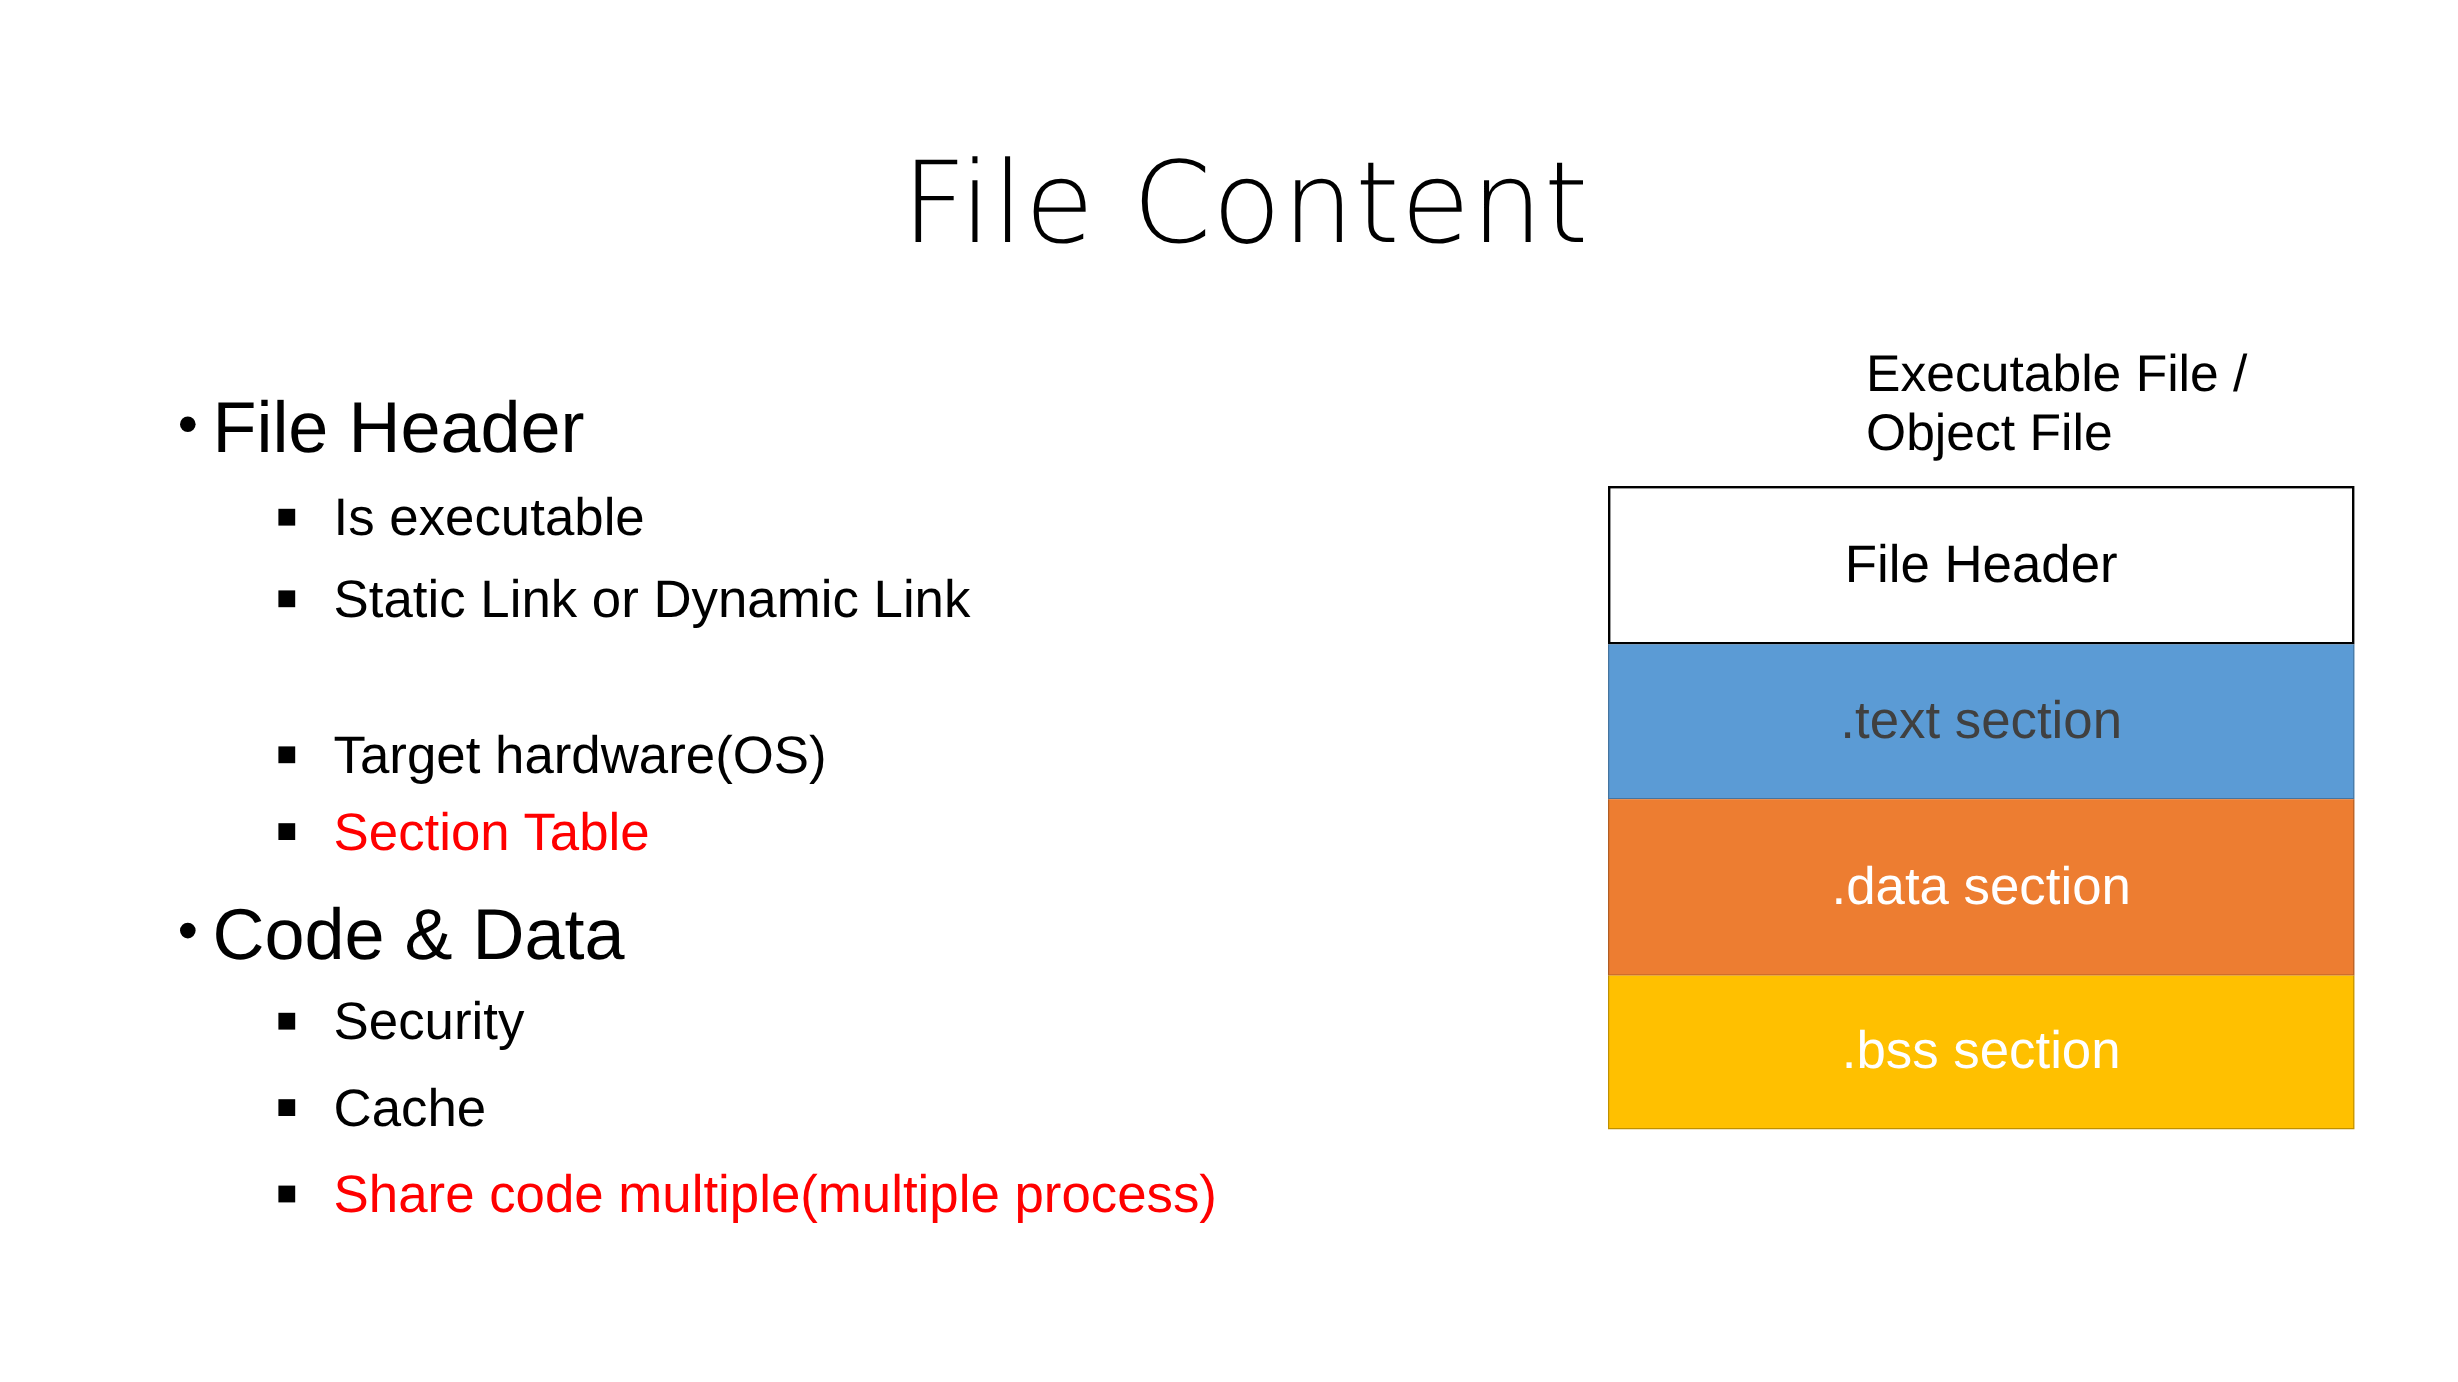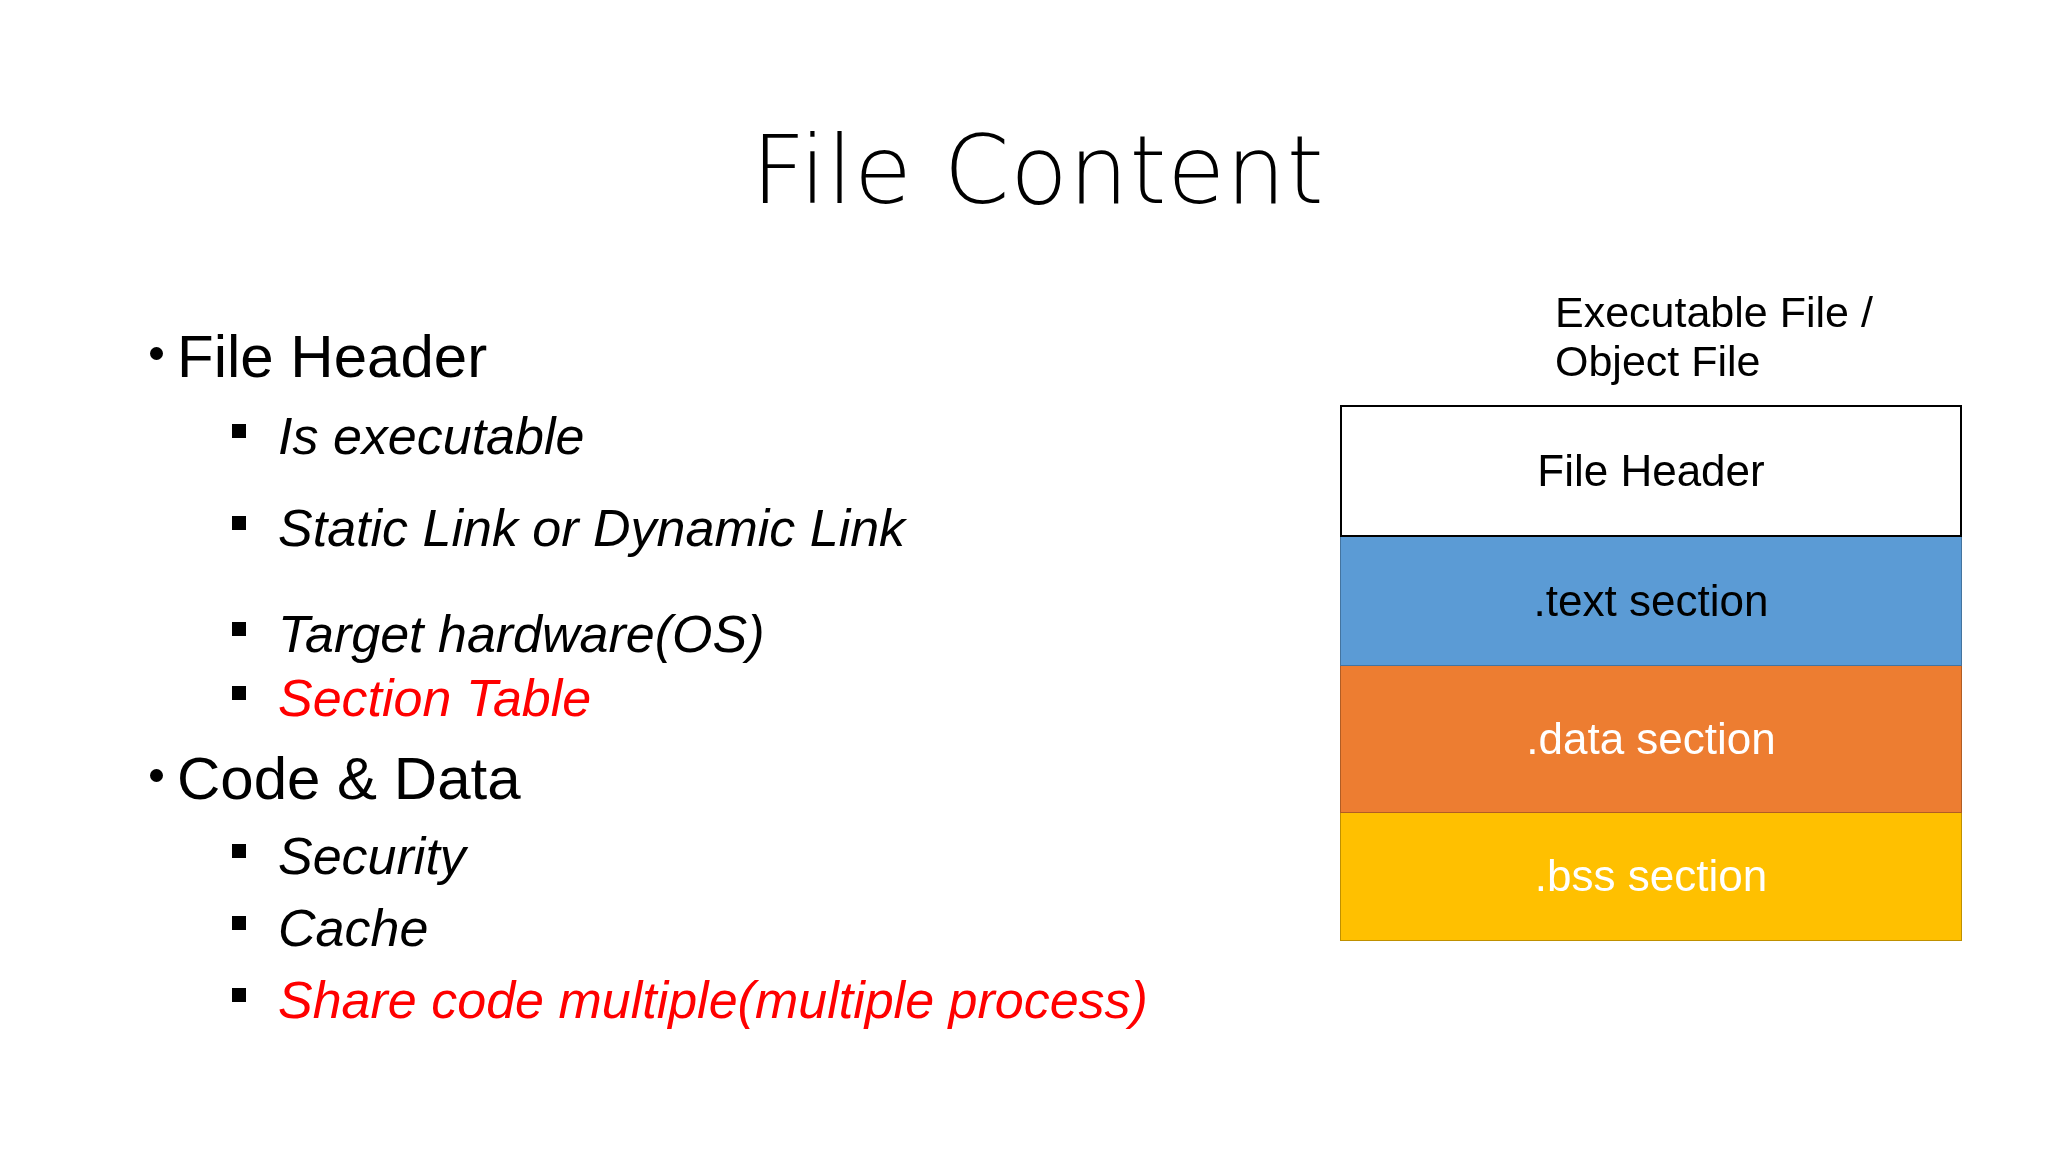--- a/index.html
+++ b/index.html
@@ -7,21 +7,21 @@
          font-family:"Liberation Sans",sans-serif;color:#000;}
 
   
   .title{position:absolute;left:0;right:0;top:124px;text-align:center;
          font-family:"DejaVu Sans",sans-serif;font-weight:200;font-size:94px;
          letter-spacing:1px;line-height:1;color:#000;padding-left:28px;}
 
   
   .row{position:absolute;white-space:nowrap;}
   .row.l1{left:150px;font-size:60px;line-height:1;}
-  .row.l2{left:232px;font-size:52px;line-height:1;font-style:italic;}
+  .row.l2{left:232px;font-size:44px;line-height:1;}
   .dot{position:absolute;left:0;top:20px;width:13px;height:13px;border-radius:50%;background:#000;}
   .sq{position:absolute;left:0;top:14px;width:14px;height:14px;background:#000;}
   .l1 .txt{display:inline-block;margin-left:27px;}
   .l2 .txt{display:inline-block;margin-left:46px;}
 
   
   .caption{position:absolute;left:1555px;top:288px;font-size:43px;line-height:1.15;color:#000;}
 
   
   .stack{position:absolute;left:1340px;top:405px;width:622px;height:536px;
@@ -41,21 +41,21 @@
   <div class="title">File Content</div>
 
   <div class="row l1" style="top:327px">
     <span class="dot"></span>
     <span class="txt" style="color: rgb(0, 0, 0);">File Header</span>
   </div>
   <div class="row l2" style="top:410px">
     <span class="sq"></span>
     <span class="txt" style="color: rgb(0, 0, 0);">Is executable</span>
   </div>
-  <div class="row l2" style="top:502px">
+  <div class="row l2" style="top:478px">
     <span class="sq"></span>
     <span class="txt" style="color: rgb(0, 0, 0);">Static Link or Dynamic Link</span>
   </div>
   <div class="row l2" style="top:608px">
     <span class="sq"></span>
     <span class="txt" style="color: rgb(0, 0, 0);">Target hardware(OS)</span>
   </div>
   <div class="row l2" style="top:672px">
     <span class="sq"></span>
     <span class="txt" style="color: rgb(255, 0, 0);">Section Table</span>
@@ -80,21 +80,21 @@
   <div class="caption">
     <div>Executable File /</div>
     <div>Object File</div>
   </div>
 
   <div class="stack">
     <div class="box b0" style="background-color: rgb(255, 255, 255);">
       <span style="color: rgb(0, 0, 0);">File Header</span>
     </div>
     <div class="box b1" style="background-color: rgb(91, 155, 213);">
-      <span style="color: #000000;">.text section</span>
+      <span style="color: #404040;">.text section</span>
     </div>
     <div class="box b2" style="background-color: rgb(237, 125, 49);">
       <span style="color: rgb(255, 255, 255);">.data section</span>
     </div>
     <div class="box b3" style="background-color: rgb(255, 192, 0);">
       <span style="color: rgb(255, 255, 255);">.bss section</span>
     </div>
   </div>
 
 </div>

